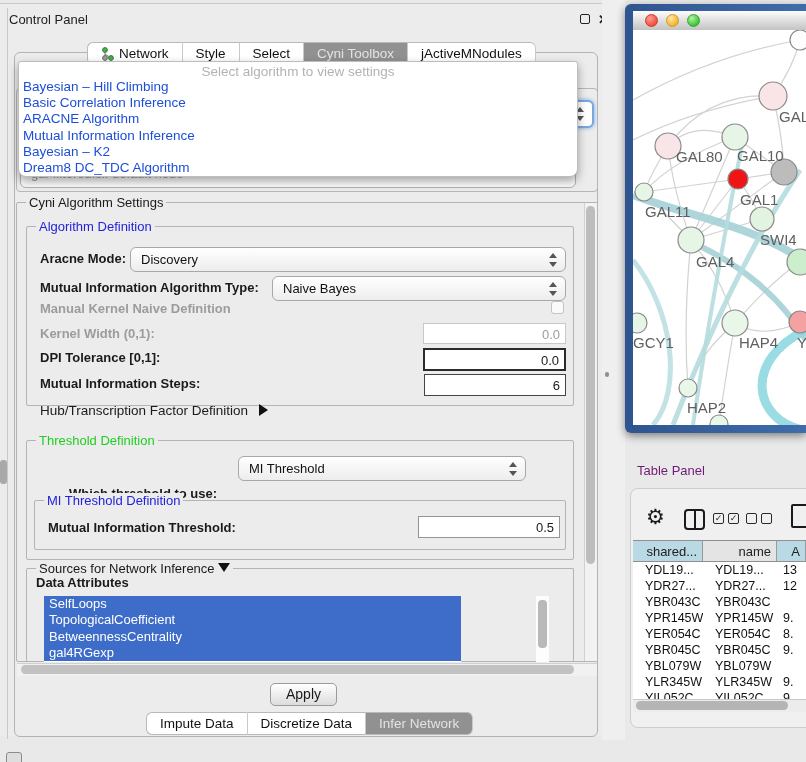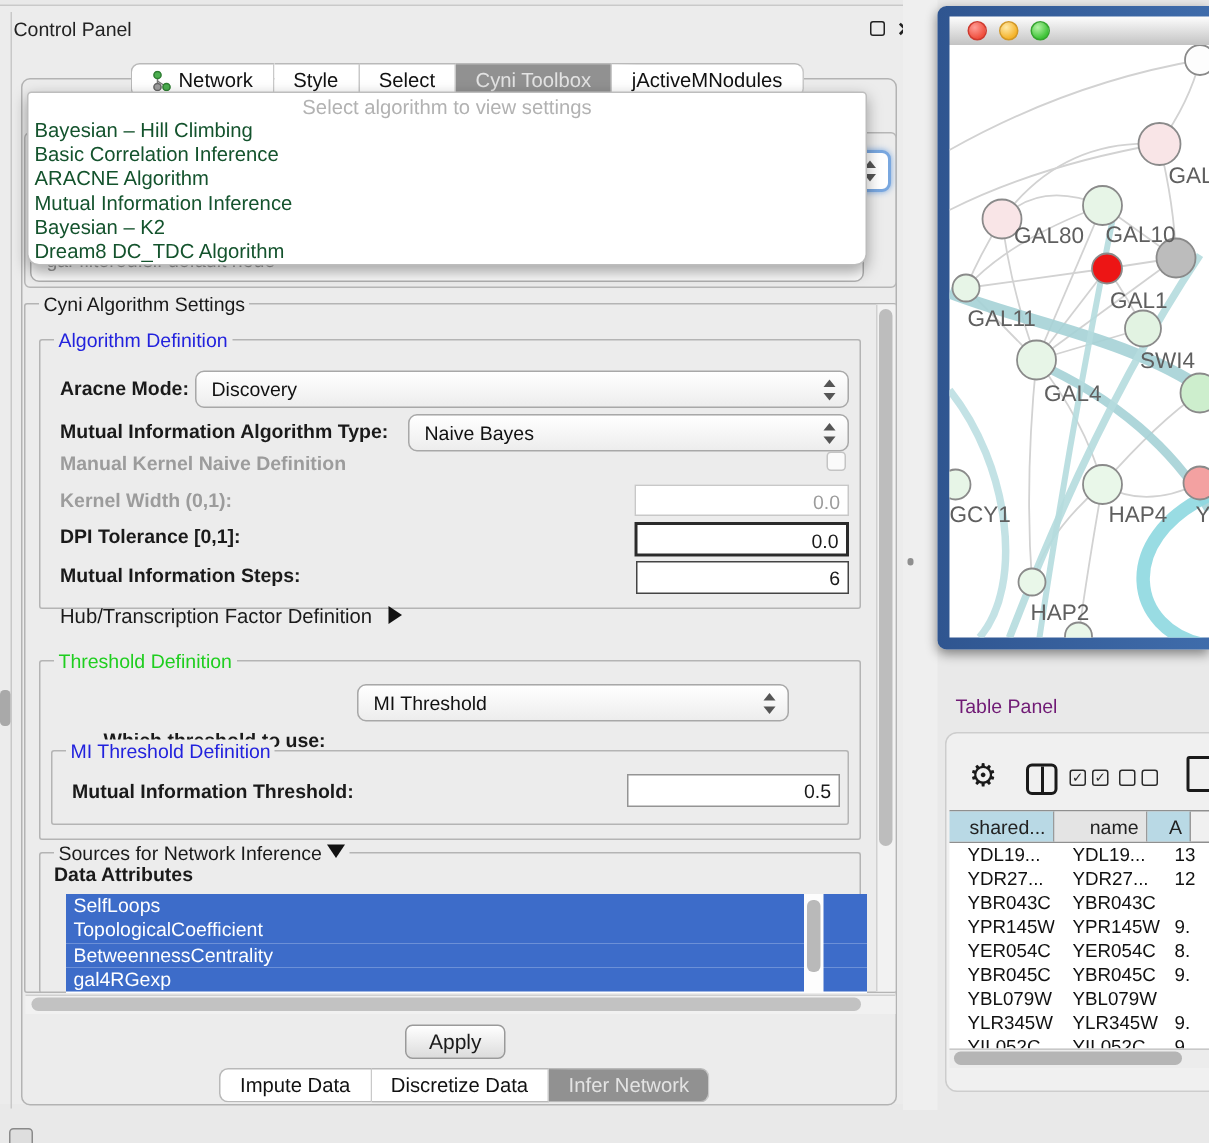--- a/index.html
+++ b/index.html
@@ -25,21 +25,21 @@
   .seg:first-child { border-left:1px solid #b9b9b9; border-radius:6px 0 0 6px; }
   .seg:last-child { border-radius:0 6px 6px 0; }
   .seg.sel { background:#919191; color:#e3e3e3; }
   #top-tabs { left:87px; top:38px; }
   #bottom-tabs { left:146px; top:708px; }
   
   #algo-popup { left:18px; top:57px; width:560px; height:116px; background:#fff;
     border:1px solid #bdbdbd; border-radius:3px 3px 8px 8px;
     box-shadow:0 4px 10px rgba(0,0,0,.35); z-index:50; overflow:hidden; }
   #algo-prompt { height:17px; text-align:center; color:#b2b2b2; font-size:13.5px; padding-top:2px; }
-  .algo-item { height:16.2px; font-size:13.5px; padding-left:4px; color:#14532d; }
+  .algo-item { height:16.2px; font-size:13.5px; padding-left:4px; color:#1d4ed8; }
   .algo-item.bold { font-weight:normal; }
   
   #frag-group { left:16px; top:84px; width:582px; height:104px; border:1px solid #b6b6b6;
     border-radius:4px; z-index:1; }
   #frag-combo-focus { left:500px; top:96px; width:94px; height:28px; background:#fff;
     border:2px solid #79a7df; border-radius:6px; box-shadow:0 0 4px #79a7df; z-index:2; }
   #frag-combo-bottom { left:20px; top:156px; width:556px; height:28px; background:#fbfbfb;
     border:1px solid #b0b0b0; border-radius:6px; z-index:2; overflow:hidden;
     font-size:13px; color:#9a9a9a; padding:5px 0 0 10px; white-space:nowrap; }
   
@@ -72,21 +72,21 @@
   .field.strong { border:2px solid #2b2b2b; }
   .field.mid { border:1px solid #444; }
   .field.soft { border:1px solid #949494; }
   .checkbox { position:absolute; width:13px; height:13px; border:1px solid #c4c4c4;
     border-radius:3px; background:#fafafa; }
   .tri-right { display:inline-block; width:0; height:0; border-top:6px solid transparent;
     border-bottom:6px solid transparent; border-left:9px solid #111; vertical-align:-1px; }
   .tri-down { display:inline-block; width:0; height:0; border-left:6px solid transparent;
     border-right:6px solid transparent; border-top:9px solid #111; vertical-align:1px; }
   
-  #attr-list { left:44px; top:592px; width:534px; height:66px; background:#fff; overflow:hidden; }
+  #attr-list { left:44px; top:592px; width:417px; height:66px; background:#fff; overflow:hidden; }
   .attr-item { height:16.3px; background:#3d6cc9; color:#fff; font-size:13px; padding-left:5px; }
   #attr-vscroll { left:536px; top:592px; width:13px; height:66px; background:#fdfdfd; }
   #attr-vthumb { left:538px; top:596px; width:9px; height:48px; background:#b9b9b9; border-radius:4px; }
   
   #settings-vtrack { left:584px; top:199px; width:13px; height:458px; background:#f2f2f2;
     border-left:1px solid #d0d0d0; }
   #settings-vthumb { left:586px; top:202px; width:9px; height:358px; background:#bdbdbd; border-radius:4.5px; }
   #settings-htrack { left:17px; top:659px; width:580px; height:13px; background:#f1f1f1;
     border-top:1px solid #d0d0d0; }
   #settings-hthumb { left:21px; top:661px; width:553px; height:9px; background:#c2c2c2; border-radius:4.5px; }
@@ -342,21 +342,21 @@
 <div class="abs" id="tp-box"></div>
 <div class="abs" id="tp-gear">⚙</div>
 <div class="abs" id="tp-cols"></div>
 <div class="abs cb-ico" style="left:713px;">✓</div>
 <div class="abs cb-ico" style="left:728px;">✓</div>
 <div class="abs cb-ico" style="left:746px;"></div>
 <div class="abs cb-ico" style="left:761px;"></div>
 <div class="abs" id="tp-file"></div>
 <div class="abs" id="tp-header">
     <div class="th blue" style="width: 70px;">shared...</div>
-    <div class="th gray" style="width: 62px;">name</div>
+    <div class="th gray" style="width: 74px;">name</div>
     <div class="th blue" style="width: 29px;">A</div>
   </div>
 <div class="abs" id="tp-rows">
     <div class="tr">
       <div class="td" style="width: 70px;">YDL19...</div>
       <div class="td" style="width: 74px;">YDL19...</div>
       <div class="td" style="width: 29px; padding-left: 6px;">13</div>
     </div>
     <div class="tr">
       <div class="td" style="width: 70px;">YDR27...</div>

